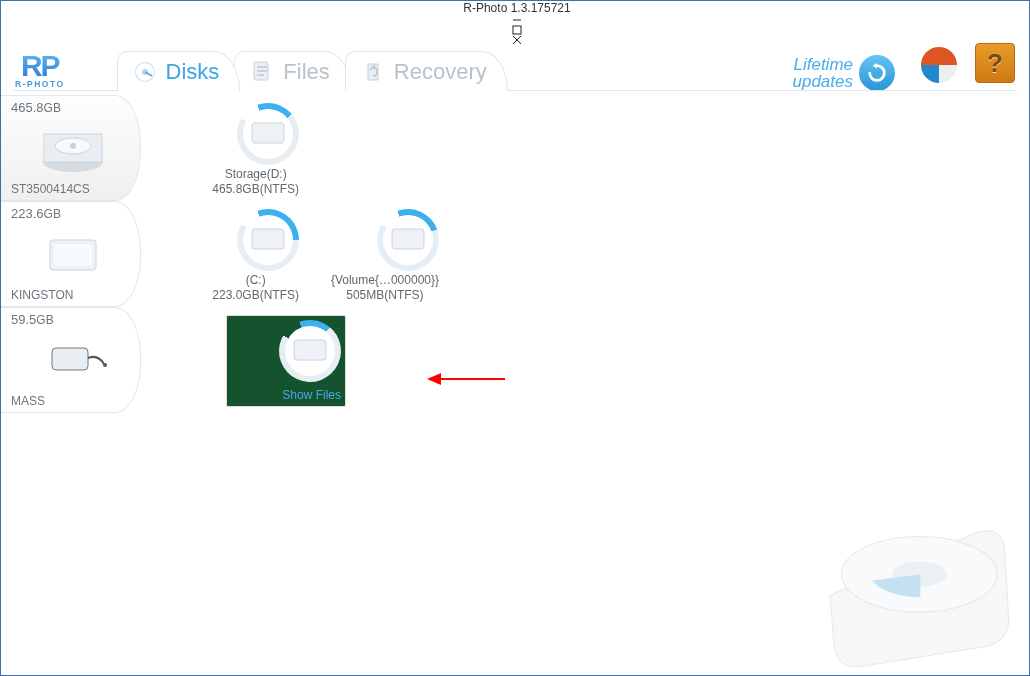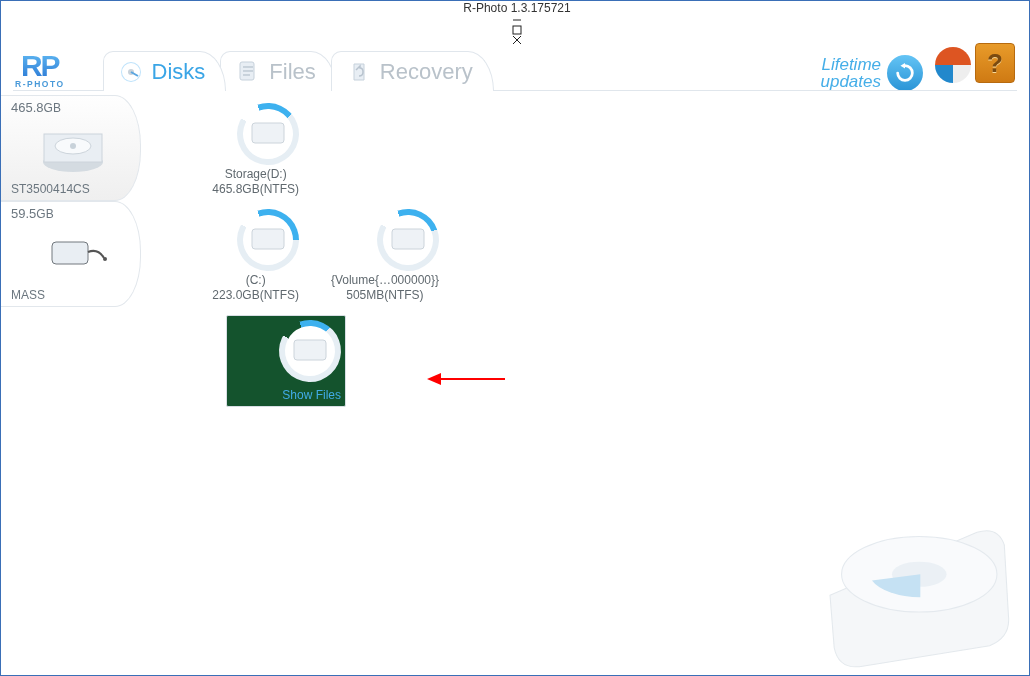--- a/index.html
+++ b/index.html
@@ -3,21 +3,21 @@
 <meta charset="utf-8">
 <style>
   * { box-sizing: border-box; margin: 0; padding: 0; font-family: "Segoe UI", Arial, sans-serif; }
   body { background: #555; width: 1030px; height: 676px; overflow: hidden; }
   .window { width: 1030px; height: 676px; background: #fff; border: 1px solid #3a6fb7; display: flex; flex-direction: column; }
   .titlebar { height: 28px; background: #fff; display: flex; align-items: center; padding: 0 2px 0 6px; color: #333; font-size: 12px; flex-direction: column; }
   .titlebar .app-icon { width: 16px; height: 16px; margin-right: 6px; }
   .titlebar .spacer { flex: 1; }
   .win-btn { width: 46px; height: 28px; display: flex; align-items: center; justify-content: center; color: #222; }
 
-  .toolbar { height: 62px; display: flex; align-items: flex-end; padding: 0 14px 0 14px; gap: 4px; border-bottom: 0; position: relative; }
+  .toolbar { height: 62px; display: flex; align-items: flex-end; padding: 0 14px 0 14px; gap: 18px; border-bottom: 0; position: relative; }
   .toolbar-underline { position: absolute; left: 12px; right: 12px; bottom: 0; height: 1px; background: #e0e6ec; }
   .logo { display: flex; flex-direction: column; align-items: center; margin-right: 34px; margin-bottom: 2px; }
   .logo-top { font-weight: 900; font-size: 30px; letter-spacing: -2px; background: linear-gradient(#5fb8f2,#2d7bd6); -webkit-background-clip: text; color: transparent; line-height: 0.9; padding: 0 4px; }
   .logo-sub { font-size: 8.5px; letter-spacing: 1.5px; color: #4a9ad9; font-weight: 700; }
 
   .tabs { display: flex; align-items: flex-end; height: 44px; }
   .tab { display: flex; align-items: center; padding: 0 20px 0 14px; height: 40px; font-size: 22px; color: #b9c2ca; border: 1px solid #e0e6ec; border-bottom: none; border-top-left-radius: 10px; border-top-right-radius: 26px 40px; margin-right: -6px; background: #fff; position: relative; }
   .tab.active { color: #3aa5e6; z-index: 2; }
   .tab .tab-icon { width: 26px; height: 26px; margin-right: 8px; display: flex; align-items: center; justify-content: center; }
 
@@ -158,20 +158,32 @@
                 <ellipse cx="35" cy="40" rx="30" ry="10" fill="#d4dbe1"></ellipse>
                 <rect x="6" y="12" width="58" height="28" fill="#e9eef3" stroke="#ccd4db"></rect>
                 <ellipse cx="35" cy="24" rx="18" ry="8" fill="#f8fafc" stroke="#ccd4db"></ellipse>
                 <circle cx="35" cy="24" r="3" fill="#c8d2da"></circle>
               </svg>
           </div>
           <div class="disk-name">ST3500414CS</div>
         </div>
       </div>
 
+      <div class="disk-tab">
+        <div class="disk-tab-inner">
+          <div class="disk-size"><span>223.6</span><span class="unit">GB</span></div>
+          <div class="disk-img">
+            <svg viewBox="0 0 70 54">
+                <rect x="12" y="12" width="46" height="30" rx="3" fill="#eef2f6" stroke="#ccd4db"></rect>
+                <rect x="16" y="16" width="38" height="22" rx="2" fill="#f8fafc"></rect>
+              </svg>
+          </div>
+          <div class="disk-name">KINGSTON</div>
+        </div>
+      </div>
 
       <div class="disk-tab">
         <div class="disk-tab-inner">
           <div class="disk-size"><span>59.5</span><span class="unit">GB</span></div>
           <div class="disk-img">
             <svg viewBox="0 0 70 54">
                 <rect x="14" y="14" width="36" height="22" rx="4" fill="#e9eef3" stroke="#72787e"></rect>
                 <path d="M50 24 Q60 20 66 30" fill="none" stroke="#555" stroke-width="2"></path>
                 <circle cx="67" cy="31" r="2" fill="#555"></circle>
               </svg>

